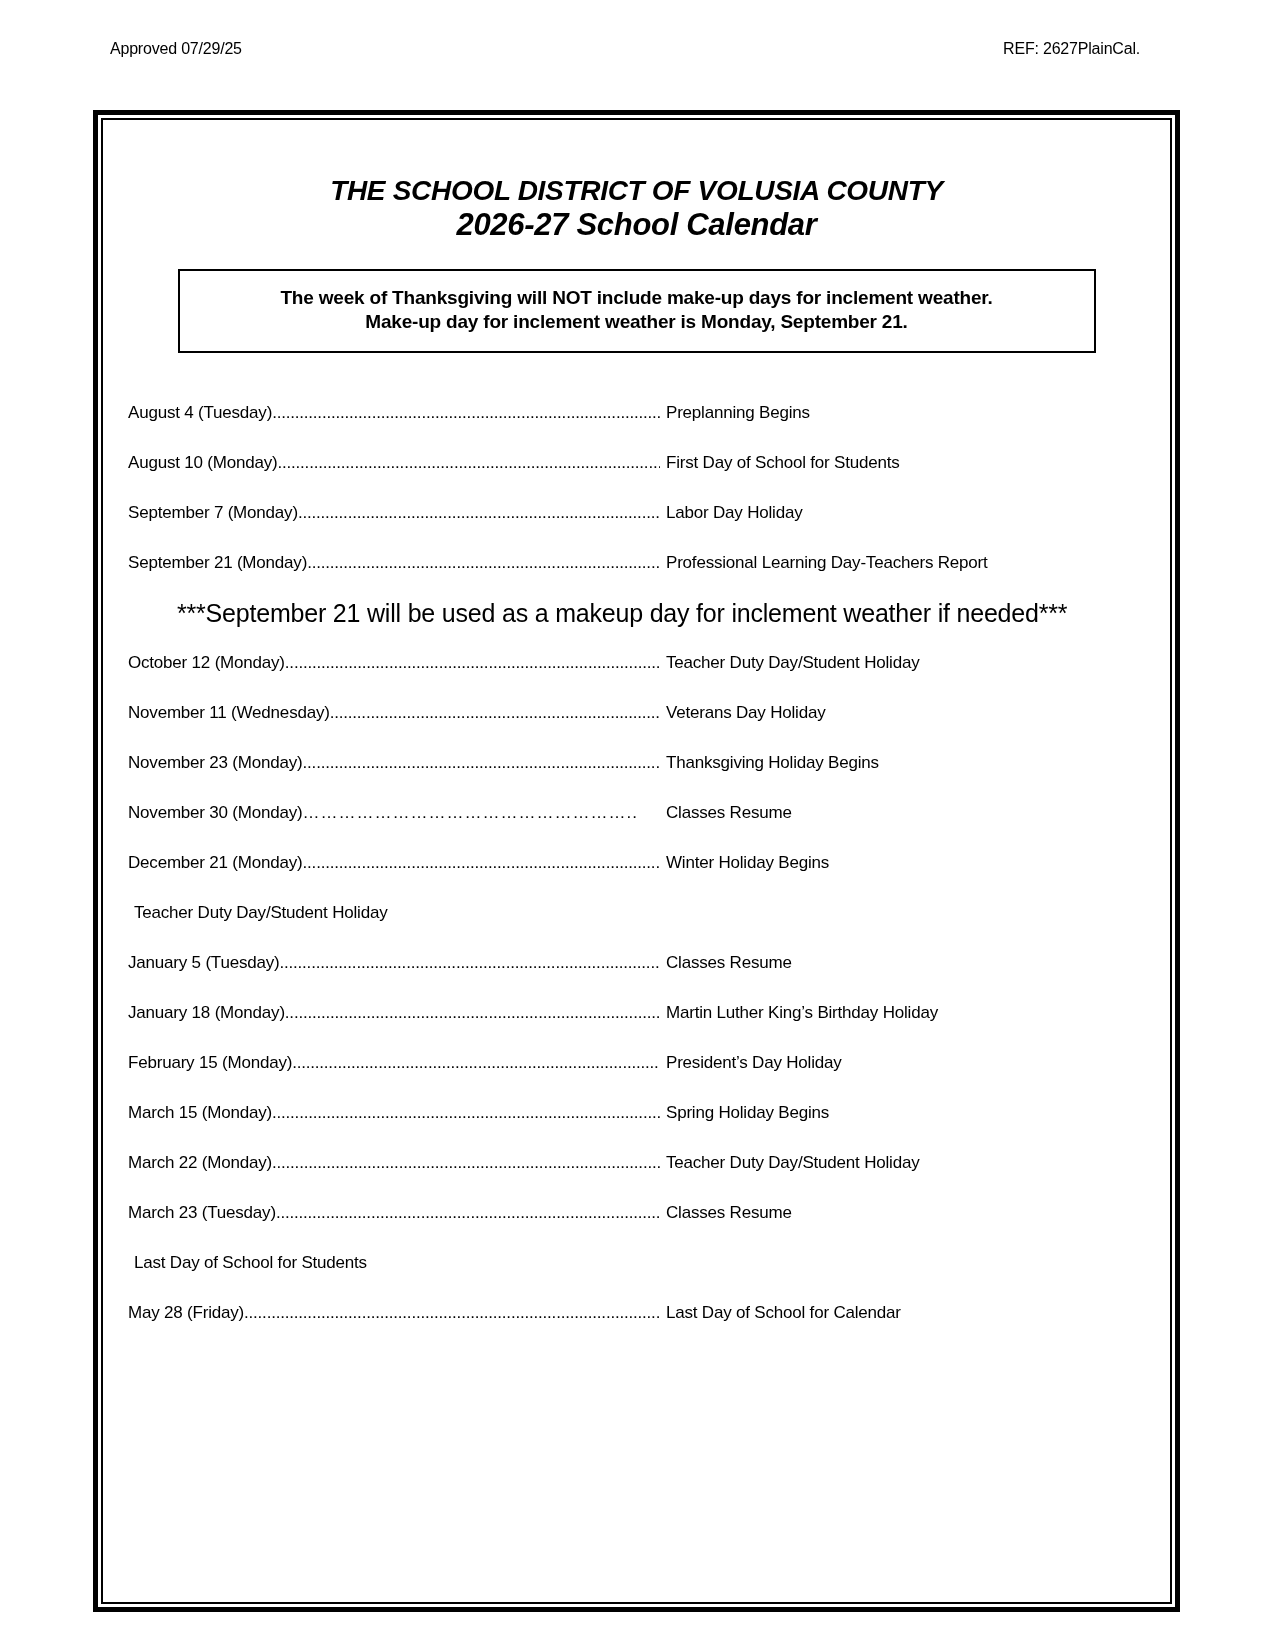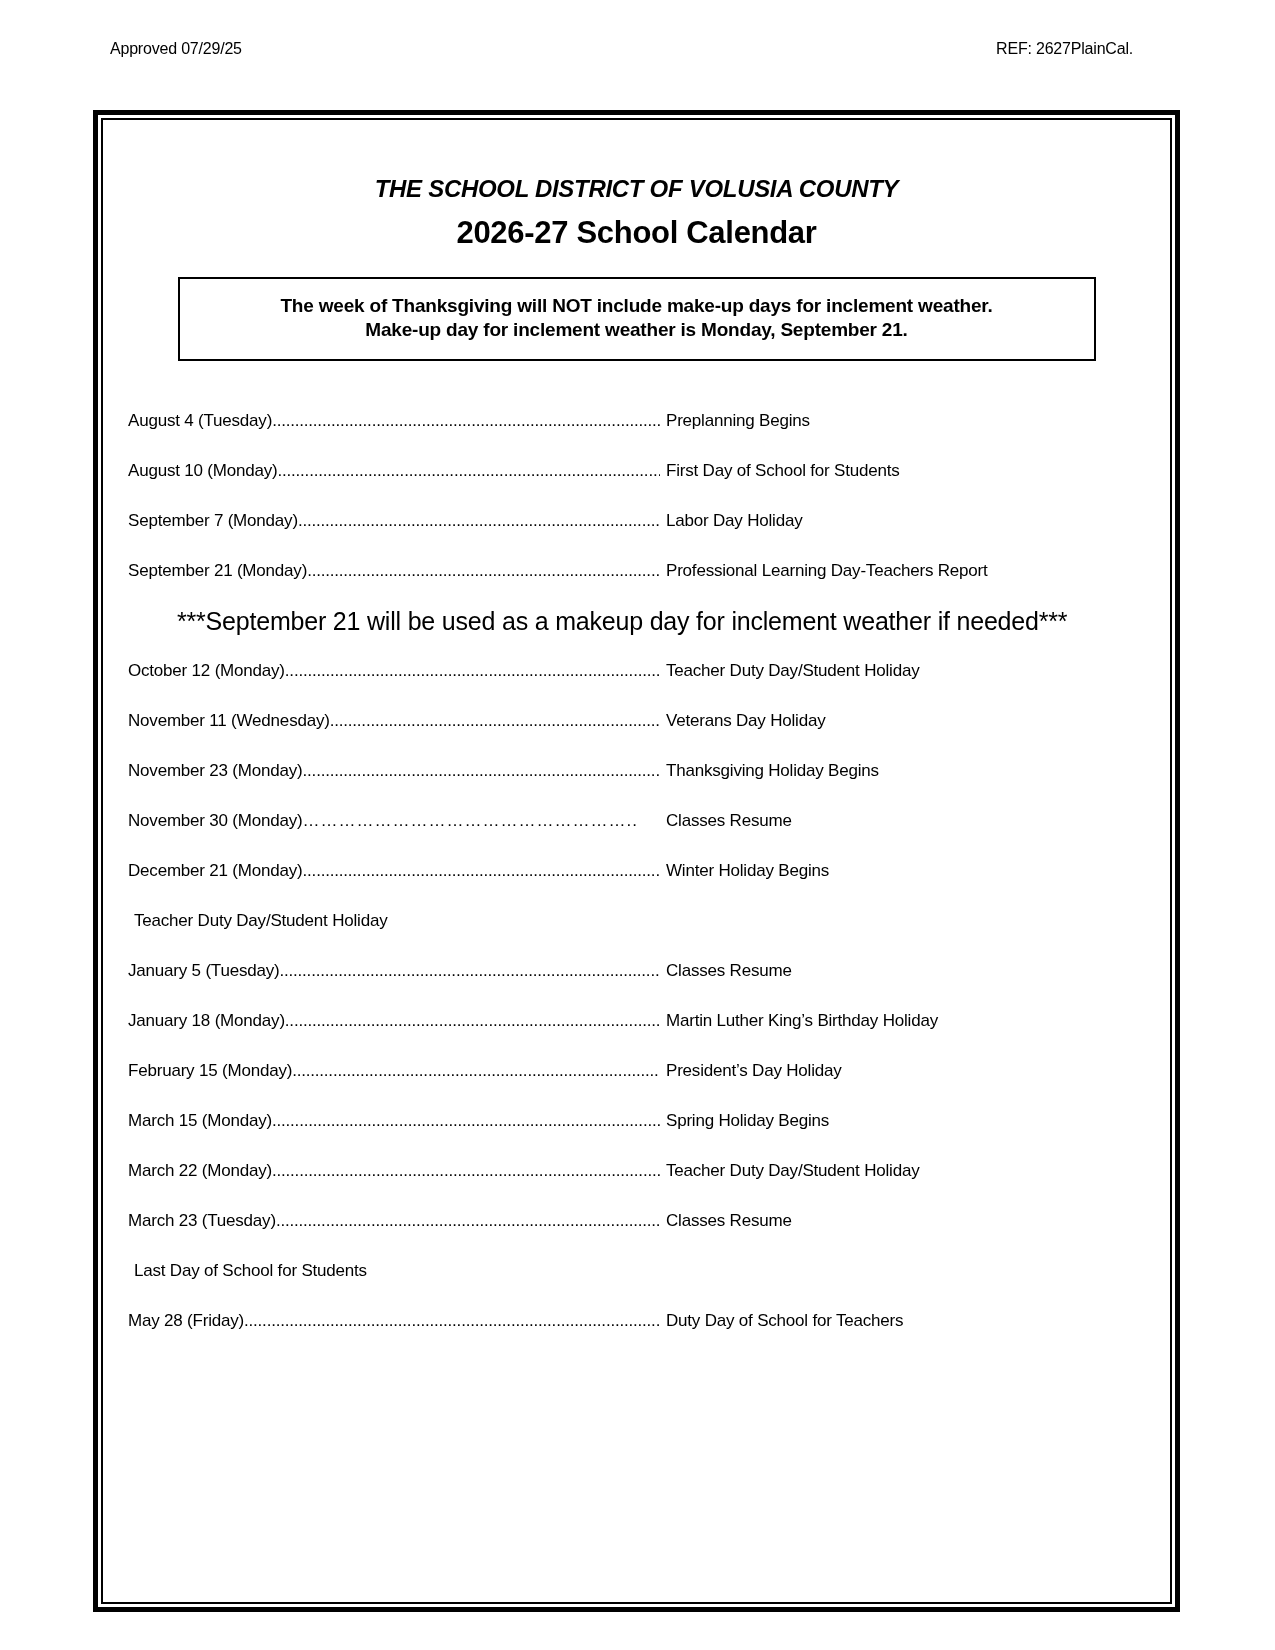--- a/index.html
+++ b/index.html
@@ -14,21 +14,21 @@
     color: #000;
     font-family: "Liberation Sans", "DejaVu Sans", sans-serif;
     font-stretch: condensed;
     letter-spacing: -0.2px;
     overflow: hidden;
   }
   .top-meta {
     position: absolute;
     top: 40px;
     left: 110px;
-    right: 142px;
+    right: 135px;
     display: flex;
     justify-content: space-between;
     font-size: 16px;
   }
   .frame {
     position: absolute;
     left: 93px;
     top: 110px;
     width: 1087px;
     height: 1502px;
@@ -39,30 +39,30 @@
   .frame-inner {
     box-sizing: border-box;
     width: 100%;
     height: 100%;
     border: 2px solid #000;
     padding-top: 55px;
     overflow: hidden;
   }
   .district-title {
     text-align: center;
-    font-size: 24px;
+    font-size: 28px;
     font-weight: bold;
     font-style: italic;
     letter-spacing: -0.3px;
   }
   .calendar-title {
     text-align: center;
     font-size: 31px;
     font-weight: bold;
-    margin-top: 12px;
+    font-style: italic;
     letter-spacing: -0.3px;
   }
   .note-box {
     box-sizing: border-box;
     width: 918px;
     margin: 26px auto 0 auto;
     border: 2px solid #000;
     text-align: center;
     padding: 15px 10px 17px 10px;
     font-weight: bold;
@@ -260,18 +260,18 @@
 
       <div class="cal-row">
         <span class="cal-event">Last Day of School for Students</span>
       </div>
 
       <div class="cal-row">
         <span class="cal-left">
           <span class="cal-date">May 28 (Friday)</span>
           <span class="dots"></span>
         </span>
-        <span class="cal-event">Duty Day of School for Teachers</span>
+        <span class="cal-event">Last Day of School for Calendar</span>
       </div>
 
     </div>
   </div>
 </div>
 
 </body></html>

